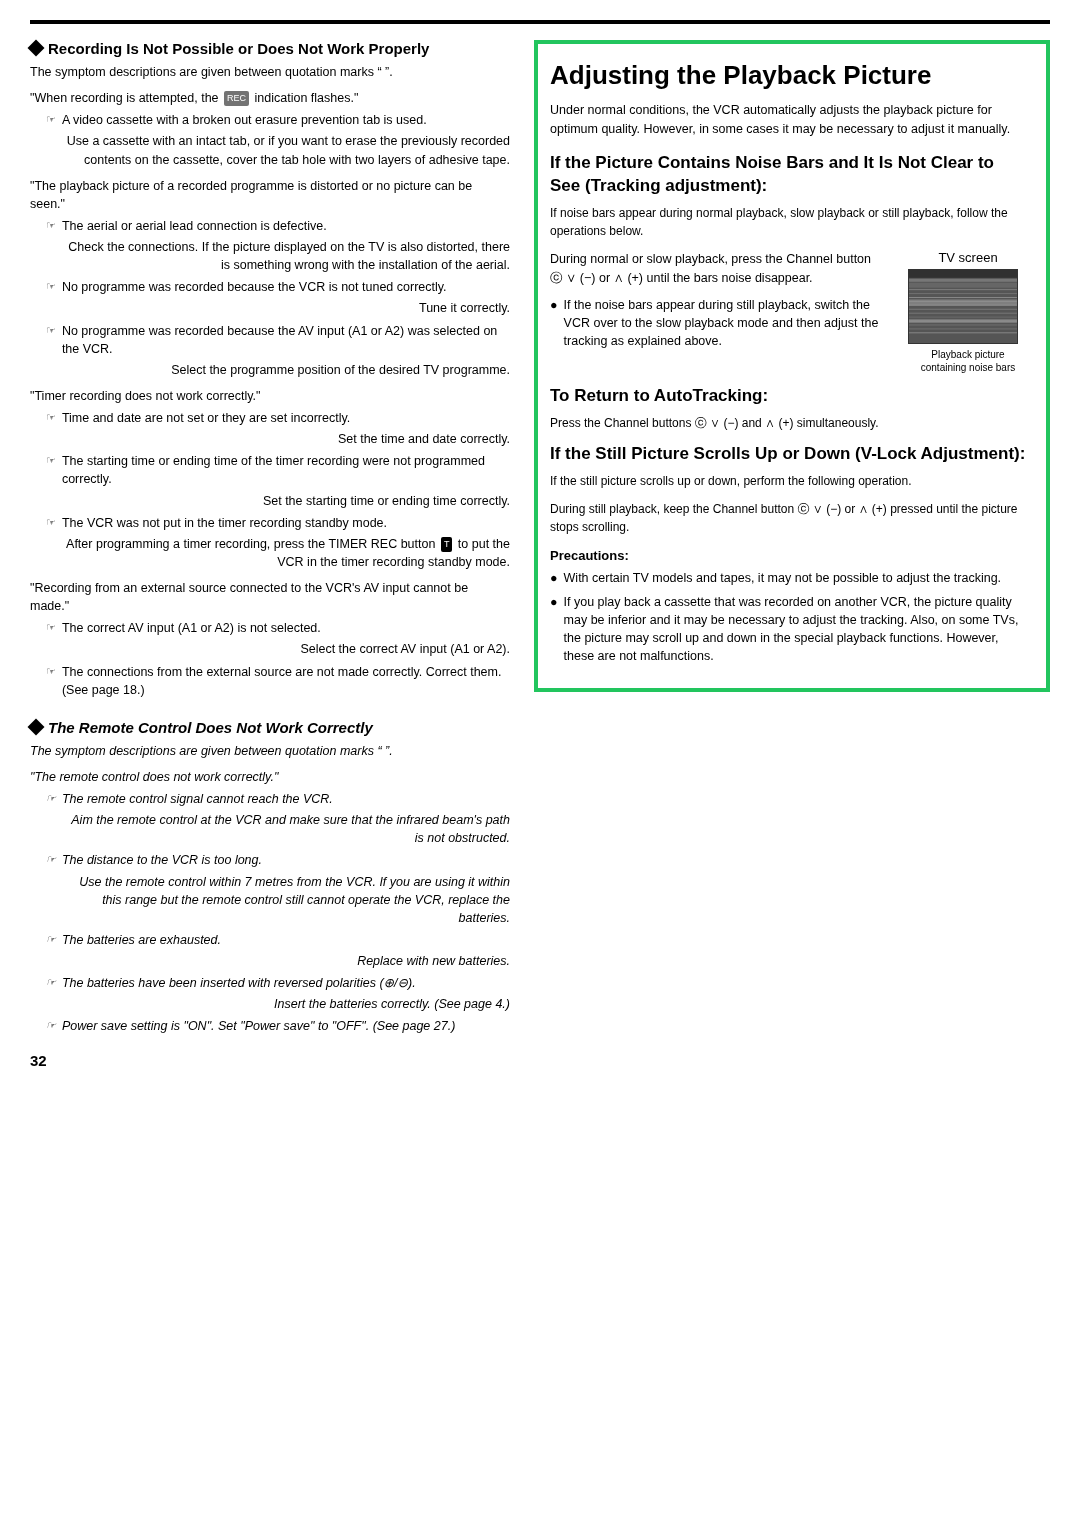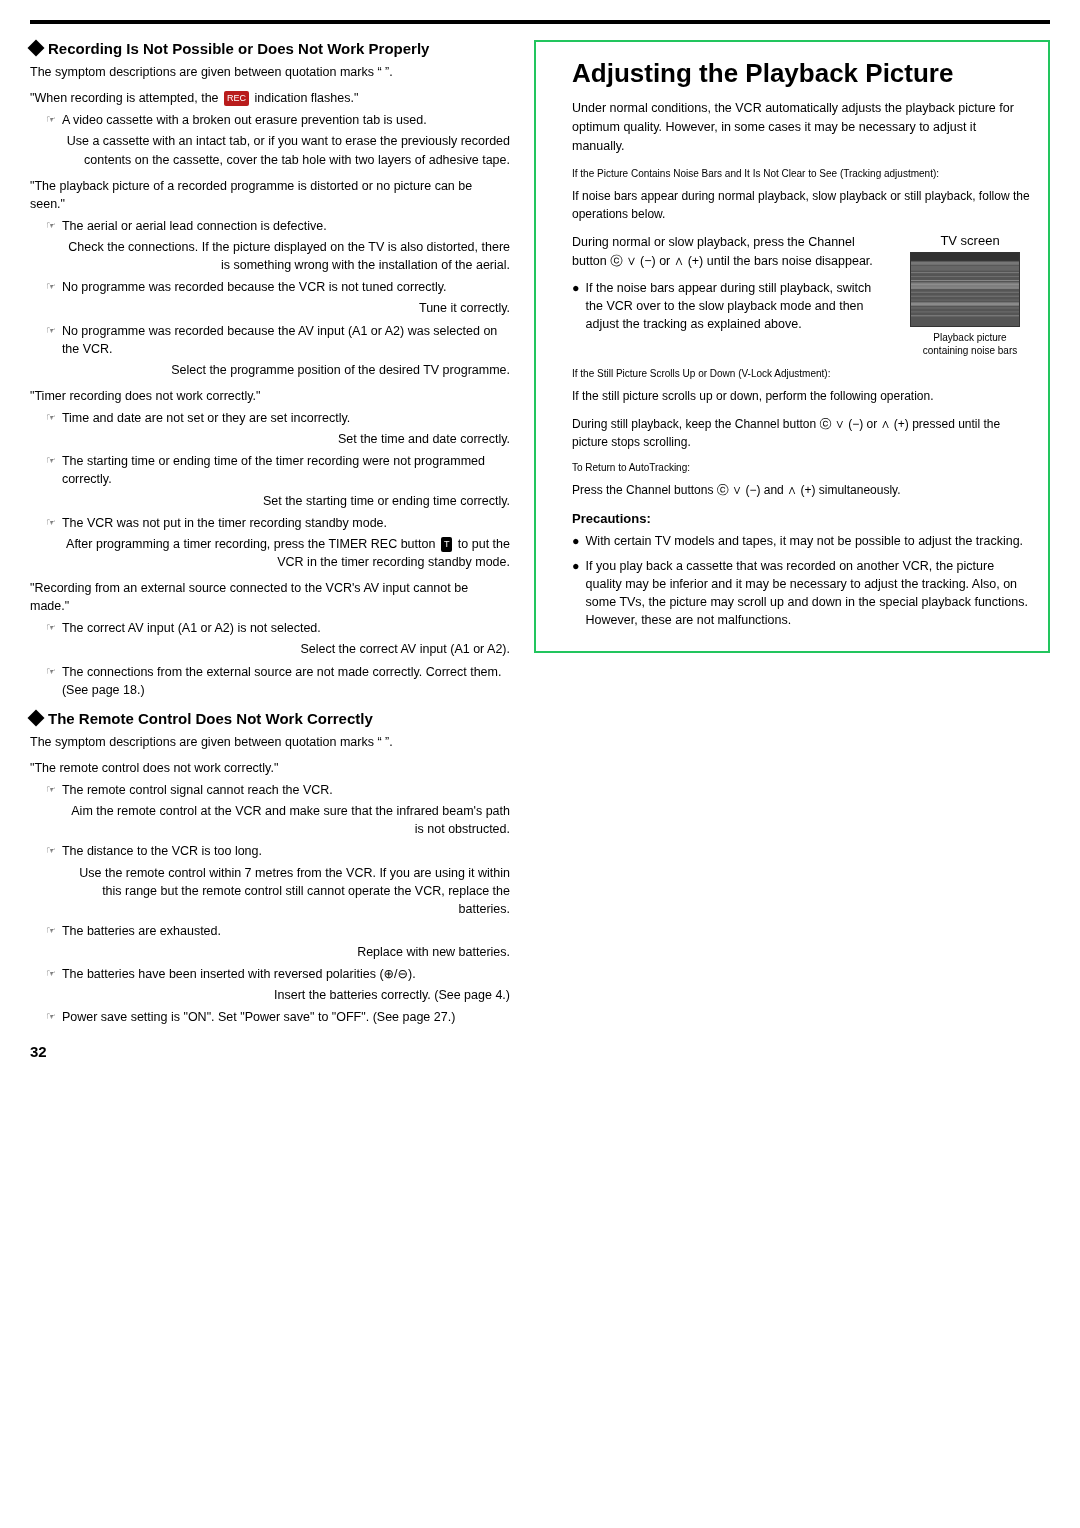--- a/index.html
+++ b/index.html
@@ -20,22 +20,22 @@
       display: flex;
       gap: 24px;
       align-items: flex-start;
     }
     .left-column {
       flex: 0 0 480px;
       max-width: 480px;
     }
     .right-column {
       flex: 1;
-      border: 2px solid #22c55e;
-      padding: 16px 18px 18px 36px;
+      border: 4px solid #22c55e;
+      padding: 16px 18px 18px 12px;
     }
     .section-title {
       font-size: 15px;
       font-weight: bold;
       margin-bottom: 6px;
       display: flex;
       align-items: flex-start;
       gap: 6px;
     }
     .diamond {
@@ -84,22 +84,22 @@
       font-weight: bold;
       margin-bottom: 10px;
       line-height: 1.2;
     }
     .right-intro {
       font-size: 12.5px;
       line-height: 1.5;
       margin-bottom: 12px;
     }
     .right-section-title {
-      font-size: 10px;
-      font-weight: normal;
+      font-size: 17px;
+      font-weight: bold;
       margin-bottom: 6px;
       line-height: 1.4;
     }
     .right-body {
       font-size: 12px;
       line-height: 1.5;
       margin-bottom: 10px;
     }
     .tracking-area {
       display: flex;
@@ -152,25 +152,26 @@
       font-weight: bold;
       font-size: 13px;
       margin: 12px 0 6px 0;
     }
     .page-number {
       font-size: 15px;
       font-weight: bold;
       margin-top: 16px;
     }
     .remote-section {
-      margin-top: 11px;
+      margin-top: 20px;
+      font-style: italic;
     }
     .icon-indicator {
       display: inline-block;
-      background: #b91c1c;
+      background: #737373;
       color: #fff;
       font-size: 9px;
       padding: 1px 3px;
       border-radius: 2px;
       vertical-align: middle;
       margin: 0 2px;
     }
     .timer-icon {
       display: inline-block;
       background: #000;
@@ -337,35 +338,35 @@
               <rect x="0" y="30" width="110" height="6" fill="#fff" opacity="0.25"></rect>
               <rect x="0" y="50" width="110" height="4" fill="#fff" opacity="0.2"></rect>
             </svg>
           </div>
           <div class="tv-caption">Playback picture<br>containing noise bars</div>
         </div>
       </div>
     </div>
 
     <div>
-      <div class="right-section-title">
-        If the Still Picture Scrolls Up or Down (V-Lock Adjustment):
-      </div>
-      <div class="right-body">
-        If the still picture scrolls up or down, perform the following operation.
-      </div>
-      <div class="right-body">
-        During still playback, keep the Channel button ⓒ ∨ (−) or ∧ (+) pressed until the picture stops scrolling.
-      </div>
-    </div>
-
-    <div>
       <div class="right-section-title">To Return to AutoTracking:</div>
       <div class="right-body">
         Press the Channel buttons ⓒ ∨ (−) and ∧ (+) simultaneously.
+      </div>
+    </div>
+
+    <div>
+      <div class="right-section-title">
+        If the Still Picture Scrolls Up or Down (V-Lock Adjustment):
+      </div>
+      <div class="right-body">
+        If the still picture scrolls up or down, perform the following operation.
+      </div>
+      <div class="right-body">
+        During still playback, keep the Channel button ⓒ ∨ (−) or ∧ (+) pressed until the picture stops scrolling.
       </div>
     </div>
 
     <div>
       <div class="precautions-title">Precautions:</div>
       <div class="dot-bullet">
         <span class="dot" style="margin-right:6px;">●</span>
         <span>With certain TV models and tapes, it may not be possible to adjust the tracking.</span>
       </div>
       <div class="dot-bullet" style="margin-top:6px;">

